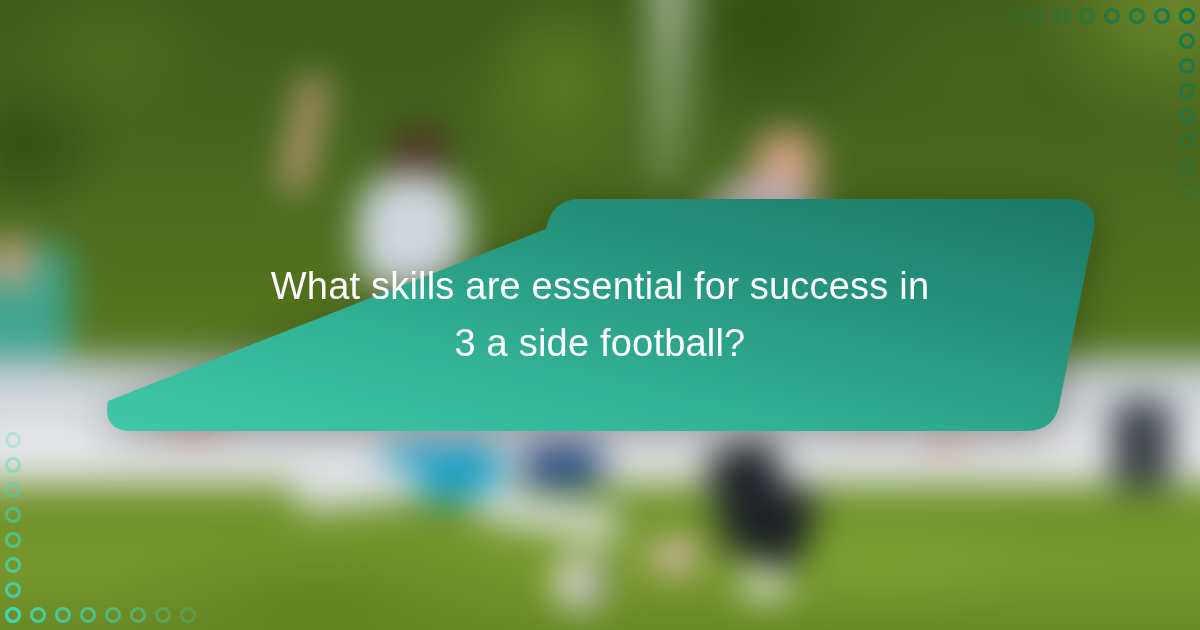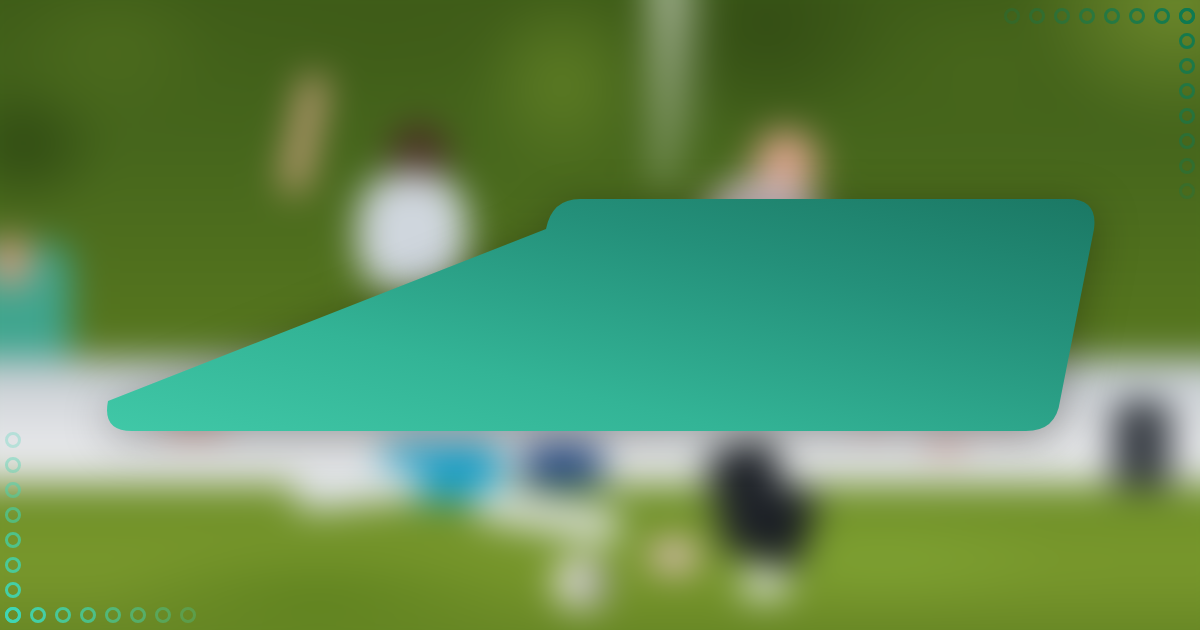--- a/index.html
+++ b/index.html
@@ -230,14 +230,17 @@
           <stop offset="0%" stop-color="#40c8a7"></stop>
           <stop offset="32%" stop-color="#33b496"></stop>
           <stop offset="70%" stop-color="#24907a"></stop>
           <stop offset="100%" stop-color="#1b7864"></stop>
         </linearGradient>
       </defs>
       <path d="M 480 0 L 968 0 Q 998 0 994 30 L 960 202 Q 956 232 926 232 L 32 232 Q 2 232 8 202 L 446 30 Q 452 0 480 0 Z" fill="url(#cardGrad)"></path>
     </svg>
   </div>
 
+  <div id="question-text">
+    <span>What skills are essential for success in 3 a side football?</span>
+  </div>
 
 </div>
 
 </body></html>

